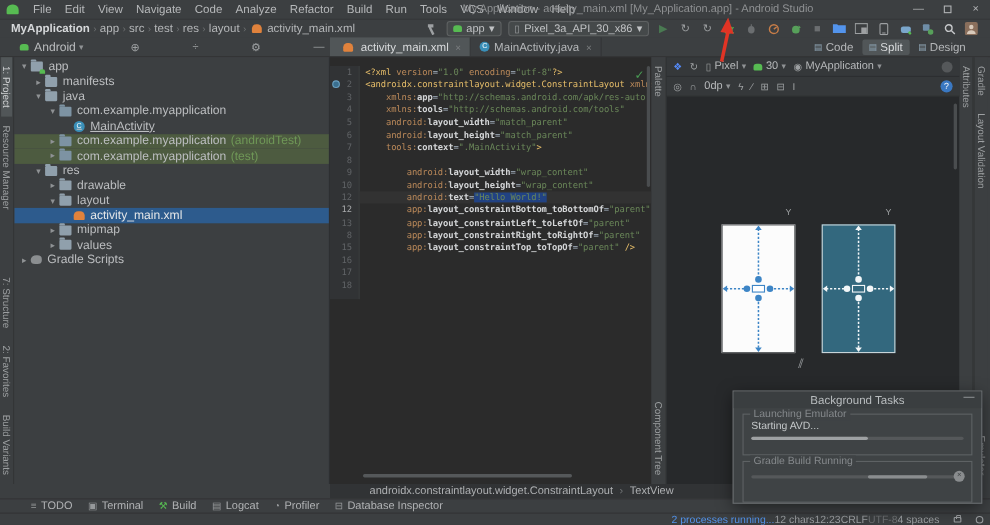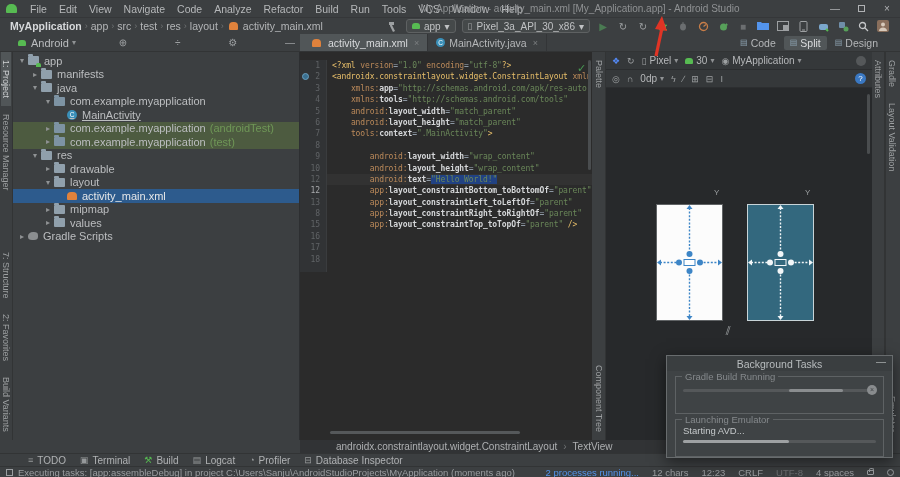--- a/index.html
+++ b/index.html
@@ -559,57 +559,53 @@
       <span class="bt-ic">◔</span>
       <span>Profiler</span>
     </span>
     <span class="btool">
       <span class="bt-ic">⊟</span>
       <span>Database Inspector</span>
     </span>
   </div>
 
 <div class="abs" id="statusbar">
-  <div id="status-left">
-    <span class="toggle-ic"></span>
-    <span>Executing tasks: [app:assembleDebug] in project C:\Users\Sanju\AndroidStudioProjects\MyApplication (moments ago)</span>
-  </div>
   <div id="status-right">
-    <span id="sr-items" style="display:flex;gap:13px">
+    <span id="sr-items" style="display:flex;">
         <span class="link">2 processes running...</span>
         <span>12 chars</span>
         <span>12:23</span>
         <span>CRLF</span>
         <span class="dim">UTF-8</span>
         <span>4 spaces</span>
       </span>
     <span class="lock"></span>
     <span class="toggle-ic" style="border-radius:50%"></span>
   </div>
 </div>
 
 <div class="abs" id="bgdlg">
   <div id="bgdlg-title">
     <span>Background Tasks</span>
     <span id="bgdlg-min">—</span>
   </div>
   <div id="bgdlg-body">
       <div class="taskbox">
+        <span class="legend">Launching Emulator</span>
+        <div class="tstatus">Starting AVD...</div>
+        <div class="ptrack">
+          <div class="pfill" style="width: 55%;"></div>
+        </div>
+      </div>
+      <div class="taskbox">
         <span class="legend">Gradle Build Running</span>
         <div class="ptrack">
           <div class="pind"></div>
           <span class="pcancel">×</span>
         </div>
       </div>
-      <div class="taskbox">
-        <span class="legend">Launching Emulator</span>
-        <div class="tstatus">Starting AVD...</div>
-        <div class="ptrack">
-          <div class="pfill" style="width: 55%;"></div>
-        </div>
-      </div>
     </div>
 </div>
 
 <svg class="abs" id="red-arrow" viewBox="0 0 26 42">
   <line x1="8" y1="40" x2="14" y2="12" stroke="#e03425" stroke-width="3.2"></line>
   <path d="M14 0l-7 13 12 2z" fill="#e03425"></path>
 </svg>
 
 </body></html>

